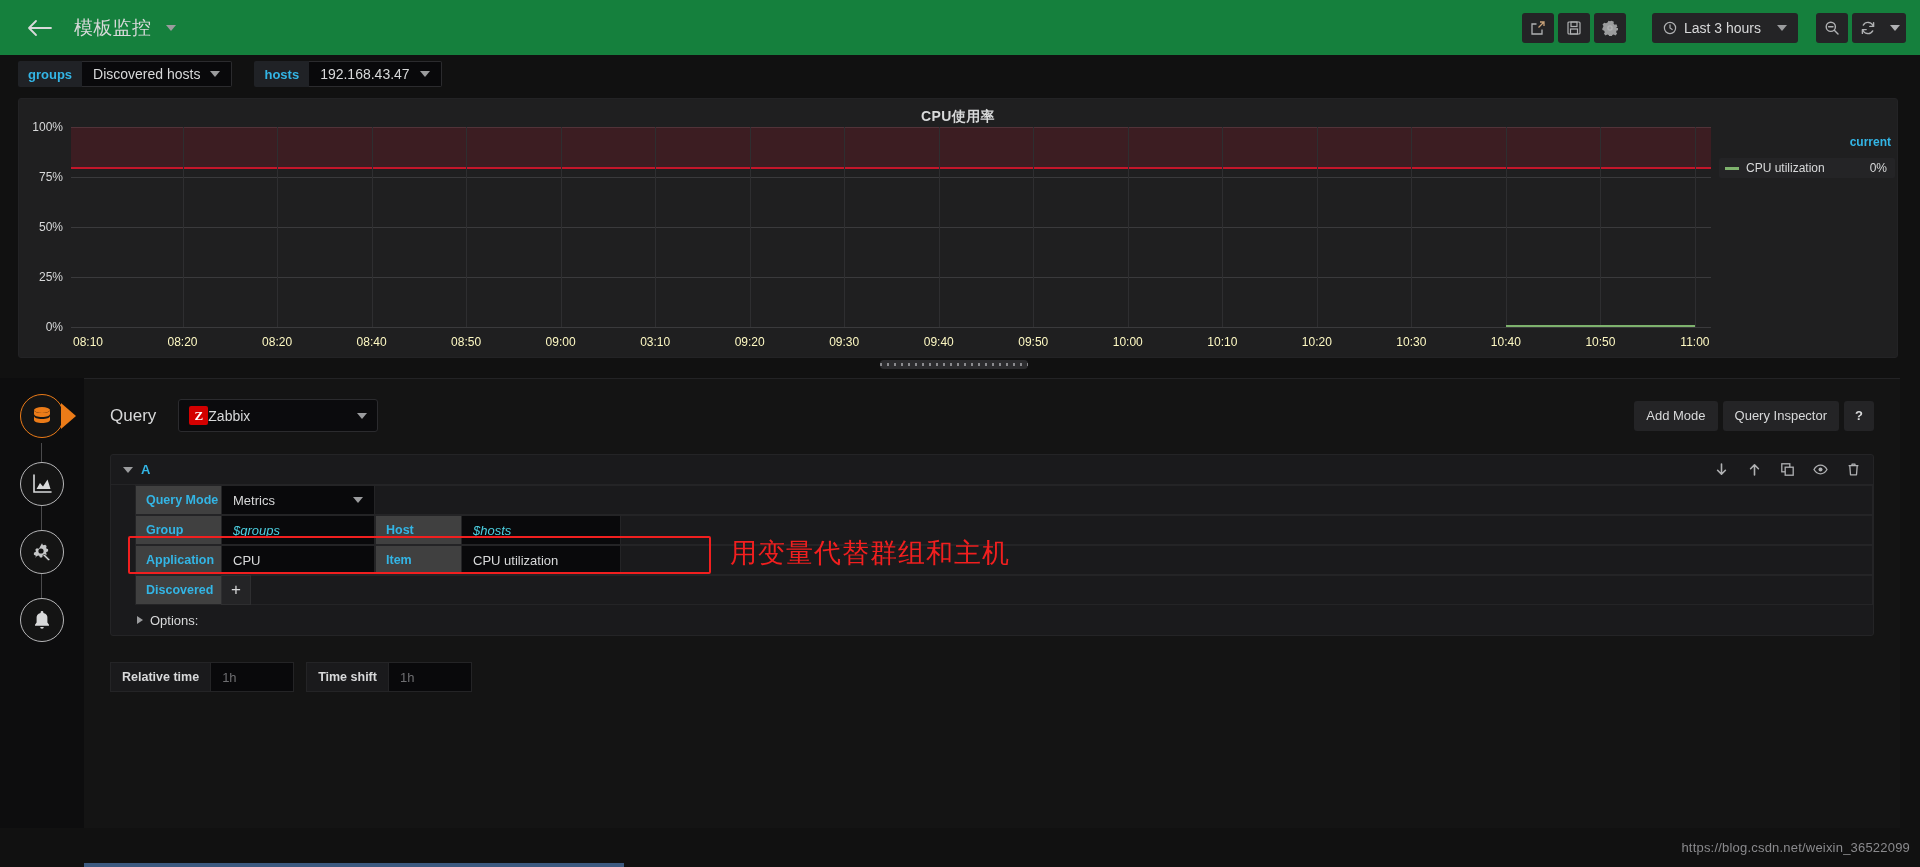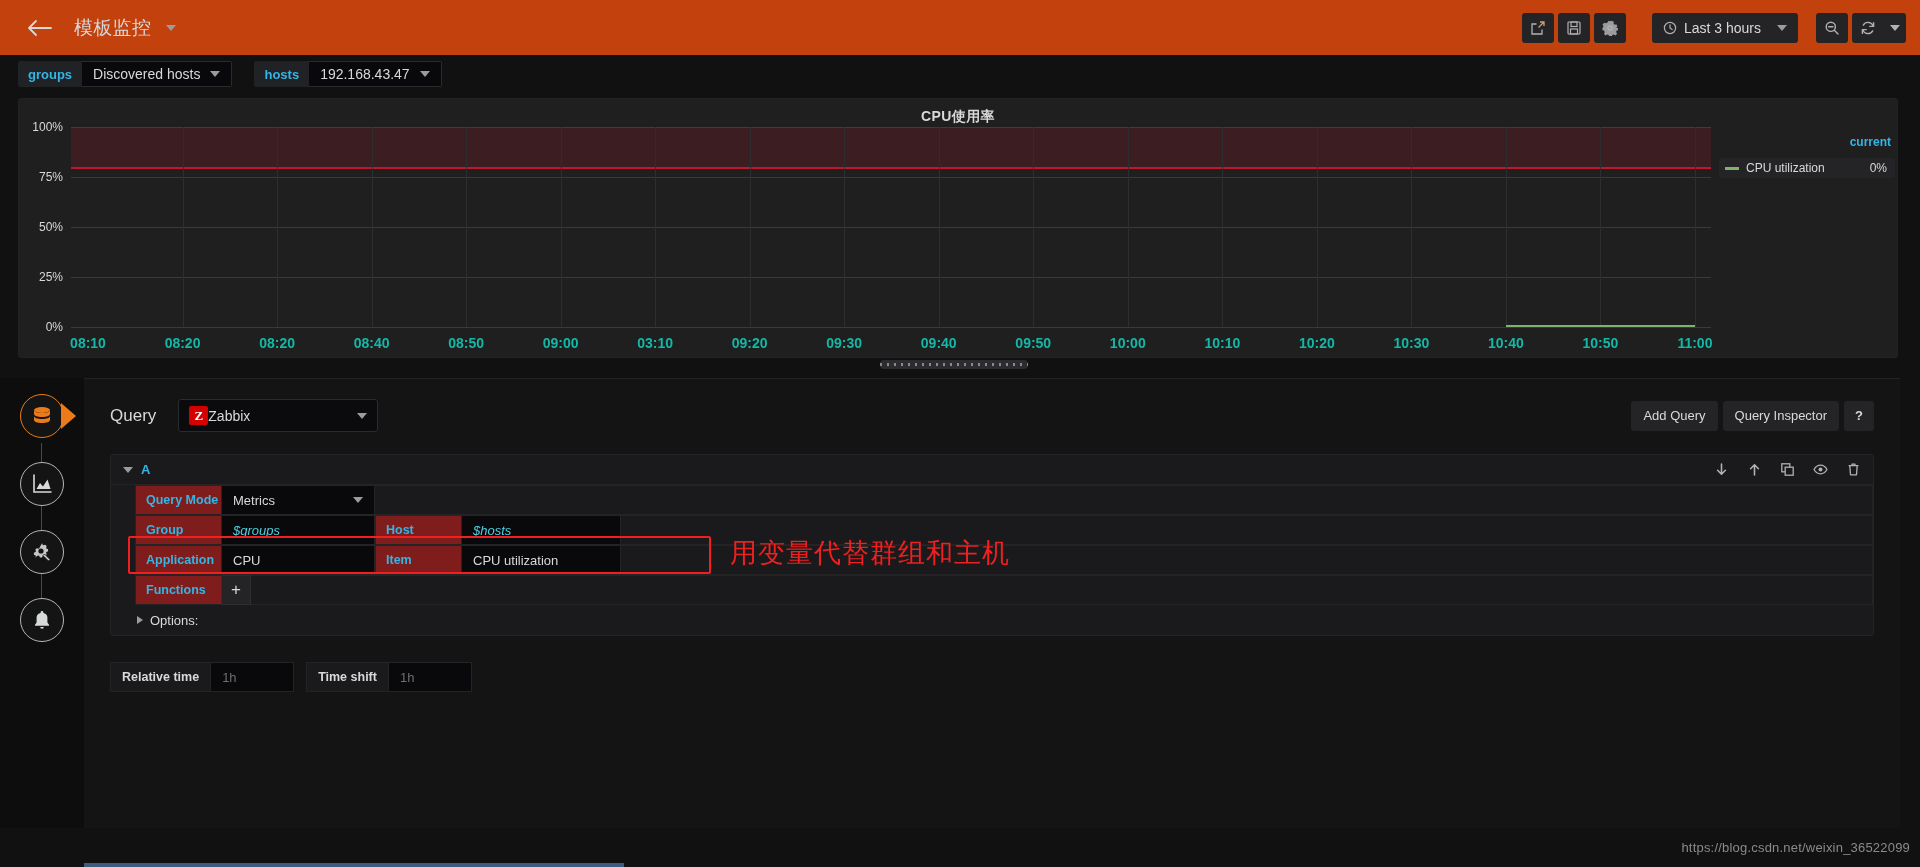--- a/index.html
+++ b/index.html
@@ -8,21 +8,21 @@
     background: #111111;
     font-family: "Liberation Sans", sans-serif;
     color: #d8d9da;
     overflow: hidden;
   }
   body { position: relative; }
 
   
   .topnav {
     position: absolute; left: 0; top: 0; width: 1920px; height: 55px;
-    background: #c2410c;
+    background: #15803d;
     display: flex; align-items: center;
   }
   .back-arrow {
     margin-left: 22px; width: 34px; height: 34px;
     display: flex; align-items: center; justify-content: center;
     cursor: pointer;
   }
   .back-arrow svg { width: 26px; height: 20px; }
   .dash-title {
     margin-left: 18px; font-size: 19px; color: #d8d9da;
@@ -112,22 +112,22 @@
   .threshold-line {
     position: absolute; left: 0; width: 100%; height: 2px; background: #c4162a;
   }
   .series-line {
     position: absolute; height: 2px; background: #7eb26d;
   }
   .x-axis {
     position: absolute; left: 52px; top: 202px; width: 1640px; height: 24px;
   }
   .x-tick {
-    position: absolute; font-size: 14px; color: #14b8a6;
-    transform: translateX(-50%); top: 6px; white-space: nowrap; font-weight: bold;
+    position: absolute; font-size: 12px; color: #fef9c3;
+    transform: translateX(-50%); top: 6px; white-space: nowrap;
   }
   .legend {
     position: absolute; left: 1700px; top: 8px; width: 176px;
   }
   .legend-head {
     text-align: right; font-size: 12px; color: #33b5e5; font-weight: bold;
     padding-right: 4px;
   }
   .legend-row {
     display: flex; align-items: center; margin-top: 9px;
@@ -222,21 +222,21 @@
   .ref-id { font-size: 13px; color: #33b5e5; font-weight: bold; }
   .row-actions { margin-left: auto; display: flex; gap: 18px; }
   .row-actions span { cursor: pointer; color: #b0b1b3; display: flex; }
   .row-actions svg { width: 15px; height: 15px; }
 
   .qfield-row {
     display: flex; align-items: stretch; height: 30px;
     padding-left: 24px; position: relative;
   }
   .qf-label {
-    width: 86px; background: #7f1d1d; color: #33b5e5; font-size: 12.5px;
+    width: 86px; background: #404040; color: #33b5e5; font-size: 12.5px;
     font-weight: bold; display: flex; align-items: center; padding-left: 10px;
     border: 1px solid #242426; border-right: none;
   }
   .qf-input {
     width: 154px; background: #09090b; border: 1px solid #242426;
     color: #d8d9da; font-size: 13px; display: flex; align-items: center;
     padding: 0 11px; cursor: text;
   }
   .qf-input.var { color: #4dd0e1; font-style: italic; }
   .qf-input.wide { width: 160px; }
@@ -480,21 +480,21 @@
 <div class="editor">
 
   <div class="query-header">
     <span class="query-header-label">Query</span>
     <div class="ds-picker">
       <span class="ds-logo">Z</span>
       <span class="ds-name">Zabbix</span>
       <span class="caret-sm ds-caret"></span>
     </div>
     <div class="qh-right">
-      <button class="qh-btn">Add Query</button>
+      <button class="qh-btn">Add Mode</button>
       <button class="qh-btn">Query Inspector</button>
       <button class="qh-btn help">?</button>
     </div>
   </div>
 
   <div class="query-box">
     <div class="query-row-head">
       <span class="caret-open"></span>
       <span class="ref-id">A</span>
       <div class="row-actions">
@@ -547,21 +547,21 @@
 
     <div class="qfield-row">
       <div class="qf-label">Application</div>
       <div class="qf-input">CPU</div>
       <div class="qf-label">Item</div>
       <div class="qf-input wide">CPU utilization</div>
       <div class="qf-spacer"></div>
     </div>
 
     <div class="qfield-row">
-      <div class="qf-label">Functions</div>
+      <div class="qf-label">Discovered</div>
       <div class="qf-plus">+</div>
       <div class="qf-spacer"></div>
     </div>
 
     <div class="options-row">
       <span class="caret-right"></span>
       <span>Options:</span>
     </div>
   </div>
 

